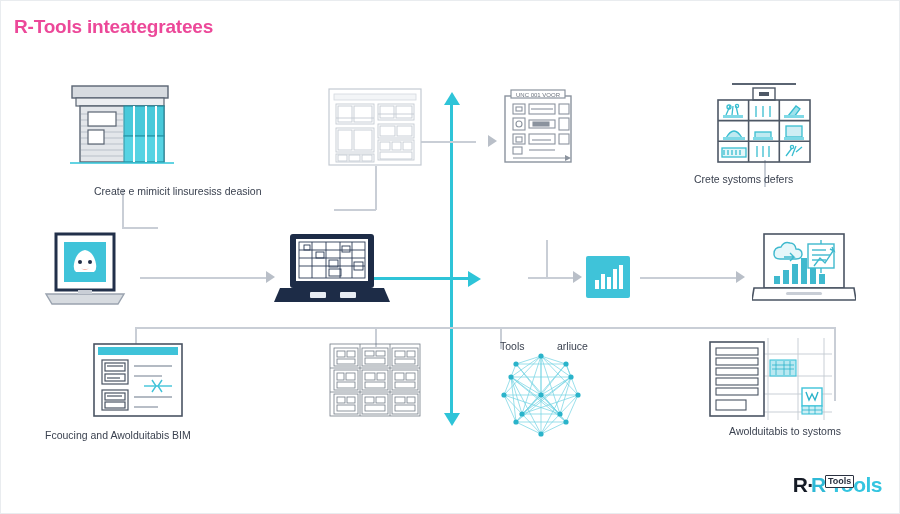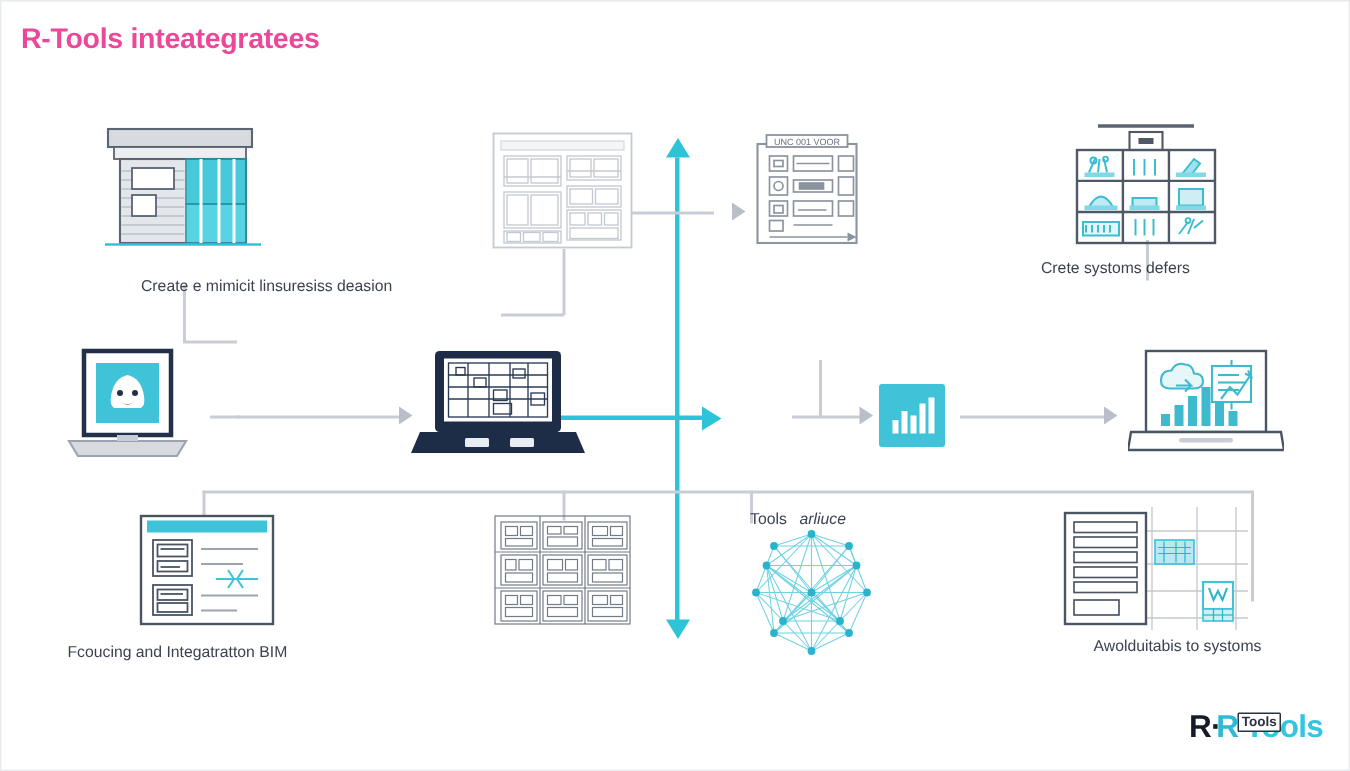--- a/index.html
+++ b/index.html
@@ -406,21 +406,21 @@
         <line x1="42" y1="65" x2="66" y2="65"></line>
       </g>
       <g stroke="#3fc3d9" stroke-width="1.4" fill="none">
         <line x1="52" y1="44" x2="80" y2="44"></line>
         <path d="M60 38 l4 6 l-4 6"></path>
         <path d="M70 38 l-4 6 l4 6"></path>
       </g>
     </svg>
   </div>
 
-  <div class="caption" style="left:45px;top:428px;">Fcoucing and Integatratton BIM</div>
+  <div class="caption" style="left:45px;top:428px;">Fcoucing and Awolduitabis BIM</div>
 
   <div class="icon-box" style="left:328px;top:342px;width:94px;height:76px;">
     <svg width="94" height="76" viewBox="0 0 94 76">
       <g stroke="#6e7staging" stroke-width="0"></g>
       <g stroke="#5a6472" stroke-width="0.8" fill="none" opacity="0.85">
         <rect x="2" y="2" width="90" height="72"></rect>
         <rect x="6" y="6" width="24" height="18"></rect>
           <rect x="9" y="9" width="8" height="6"></rect>
           <rect x="19" y="9" width="8" height="6"></rect>
         <rect x="9" y="17" width="18" height="5"></rect>
@@ -490,21 +490,21 @@
           <circle cx="43" cy="82" r="2.6"></circle>
         <circle cx="18" cy="12" r="2.6"></circle>
           <circle cx="68" cy="12" r="2.6"></circle>
         <circle cx="18" cy="70" r="2.6"></circle>
           <circle cx="68" cy="70" r="2.6"></circle>
       </g>
     </svg>
   </div>
 
   <div class="net-label" style="left:500px;top:340px;">Tools</div>
-  <div class="net-label" style="left:533px;top:340px;font-style:italic;">arliuce</div>
+  <div class="net-label" style="left:557px;top:340px;">arliuce</div>
 
   <div class="icon-box" style="left:706px;top:338px;width:126px;height:82px;">
     <svg width="126" height="82" viewBox="0 0 126 82">
       <g stroke="#c3c9d1" stroke-width="0.9" fill="none">
         <line x1="62" y1="0" x2="62" y2="82"></line>
         <line x1="92" y1="0" x2="92" y2="82"></line>
         <line x1="118" y1="0" x2="118" y2="82"></line>
         <line x1="56" y1="16" x2="126" y2="16"></line>
         <line x1="56" y1="38" x2="126" y2="38"></line>
         <line x1="56" y1="56" x2="126" y2="56"></line>

